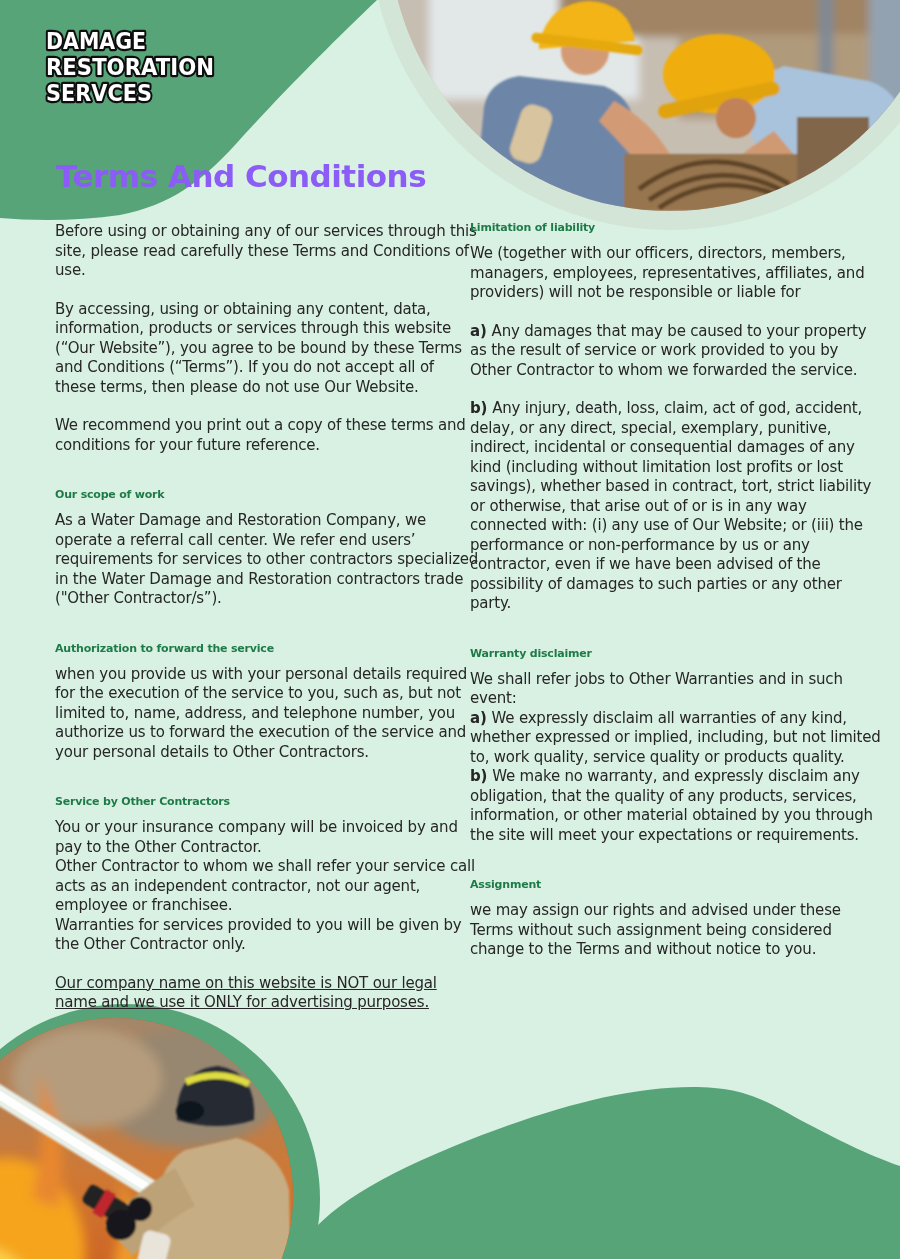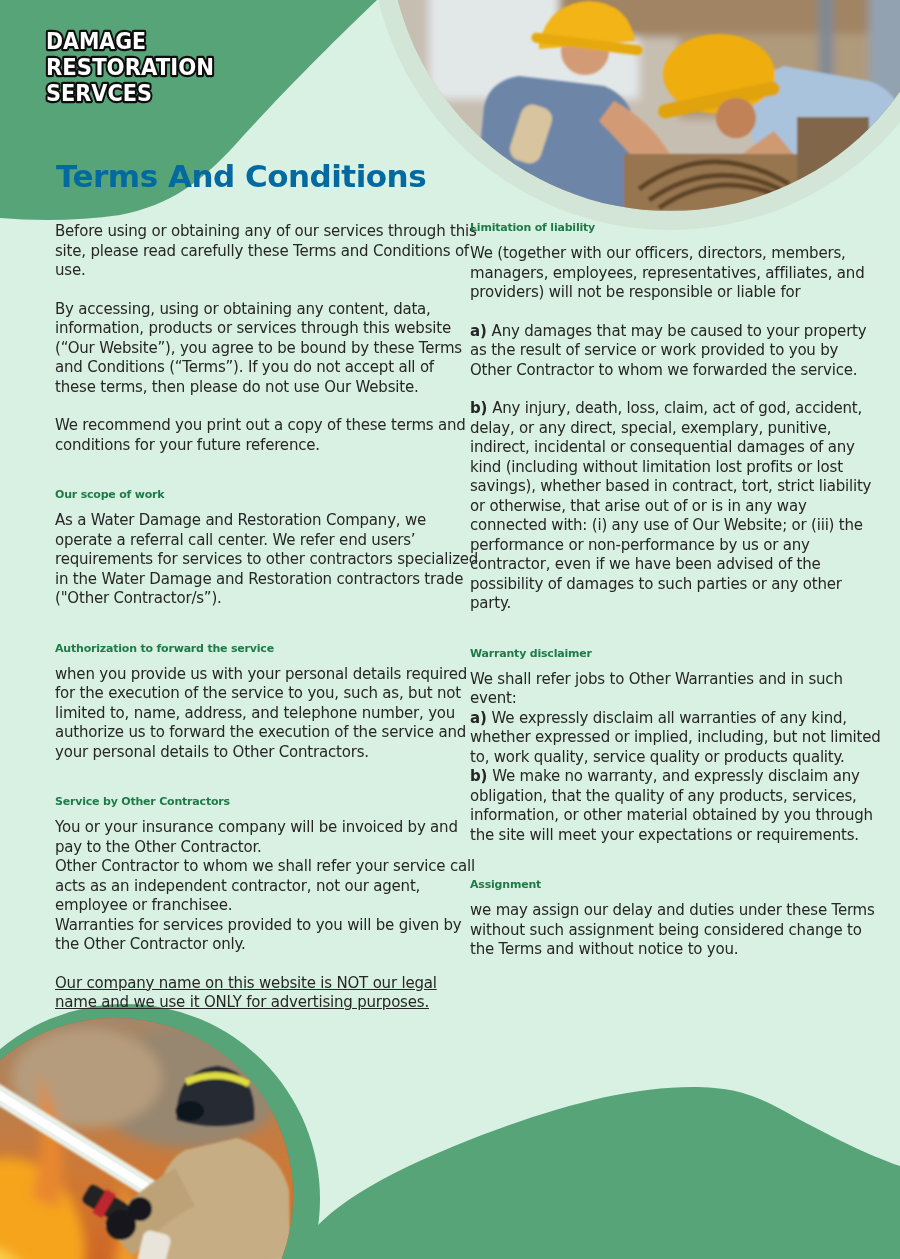--- a/index.html
+++ b/index.html
@@ -12,21 +12,21 @@
   }
   .deco{position:absolute;top:0;left:0;z-index:0;pointer-events:none;}
   .circle{position:absolute;border-radius:50%;z-index:0;}
   .ring-top{left:370px;top:-370px;width:600px;height:600px;background:#d2e5d6;}
   .photo-top{left:389px;top:-351px;width:562px;height:562px;overflow:hidden;background:#c7beb2;}
   .ring-bottom{left:-70px;top:1004px;width:390px;height:390px;background:#57a478;}
   .photo-bottom{left:-63px;top:1018px;width:356px;height:356px;overflow:hidden;background:#cc5a16;}
   .logo{position:absolute;left:44px;top:24px;z-index:2;text-align:center;}
   .page-title{
     position:absolute;left:56px;top:158px;z-index:2;margin:0;
-    font-size:31px;font-weight:bold;color:#0369a1;letter-spacing:-0.5px;
+    font-size:31px;font-weight:bold;color:#8b5cf6;letter-spacing:-0.5px;
   }
   .col{position:absolute;z-index:2;font-size:15px;line-height:19.5px;letter-spacing:-0.2px;}
   .col-left{left:35px;top:222px;width:424px;margin-left:20px;}
   .col-right{left:470px;top:217px;width:413px;}
   .col p{margin:0 0 19px 0;}
   .col p.tight{margin-bottom:0;}
   .col p.note{margin-top:19px;margin-bottom:0;text-decoration:underline;}
   .col h2{
     margin:29px 0 6px 0;
     font-size:11px;line-height:21px;letter-spacing:-0.2px;
@@ -124,21 +124,21 @@
   <p>We (together with our officers, directors, members, managers, employees, representatives, affiliates, and providers) will not be responsible or liable for</p>
   <p><b>a)</b><span>Any damages that may be caused to your property as the result of service or work provided to you by Other Contractor to whom we forwarded the service.</span></p>
   <p><b>b)</b><span>Any injury, death, loss, claim, act of god, accident, delay, or any direct, special, exemplary, punitive, indirect, incidental or consequential damages of any kind (including without limitation lost profits or lost savings), whether based in contract, tort, strict liability or otherwise, that arise out of or is in any way connected with: (i) any use of Our Website; or (iii) the performance or non-performance by us or any contractor, even if we have been advised of the possibility of damages to such parties or any other party.</span></p>
 
   <h2>Warranty disclaimer</h2>
   <p class="tight">We shall refer jobs to Other Warranties and in such event:</p>
   <p class="tight"><b>a)</b><span>We expressly disclaim all warranties of any kind, whether expressed or implied, including, but not limited to, work quality, service quality or products quality.</span></p>
   <p class="tight"><b>b)</b><span>We make no warranty, and expressly disclaim any obligation, that the quality of any products, services, information, or other material obtained by you through the site will meet your expectations or requirements.</span></p>
 
   <h2>Assignment</h2>
-  <p>we may assign our delay and duties under these Terms without such assignment being considered change to the Terms and without notice to you.</p>
+  <p>we may assign our rights and advised under these Terms without such assignment being considered change to the Terms and without notice to you.</p>
 </div>
 
 <div class="circle ring-bottom"></div>
 <div class="circle photo-bottom">
   <svg width="356" height="356" viewBox="0 0 356 356">
     <defs>
       <linearGradient id="fireBg" x1="0" y1="0" x2="0" y2="1">
         <stop offset="0" stop-color="#a3876a"></stop>
         <stop offset="0.45" stop-color="#cf7834"></stop>
         <stop offset="1" stop-color="#cc4e12"></stop>

